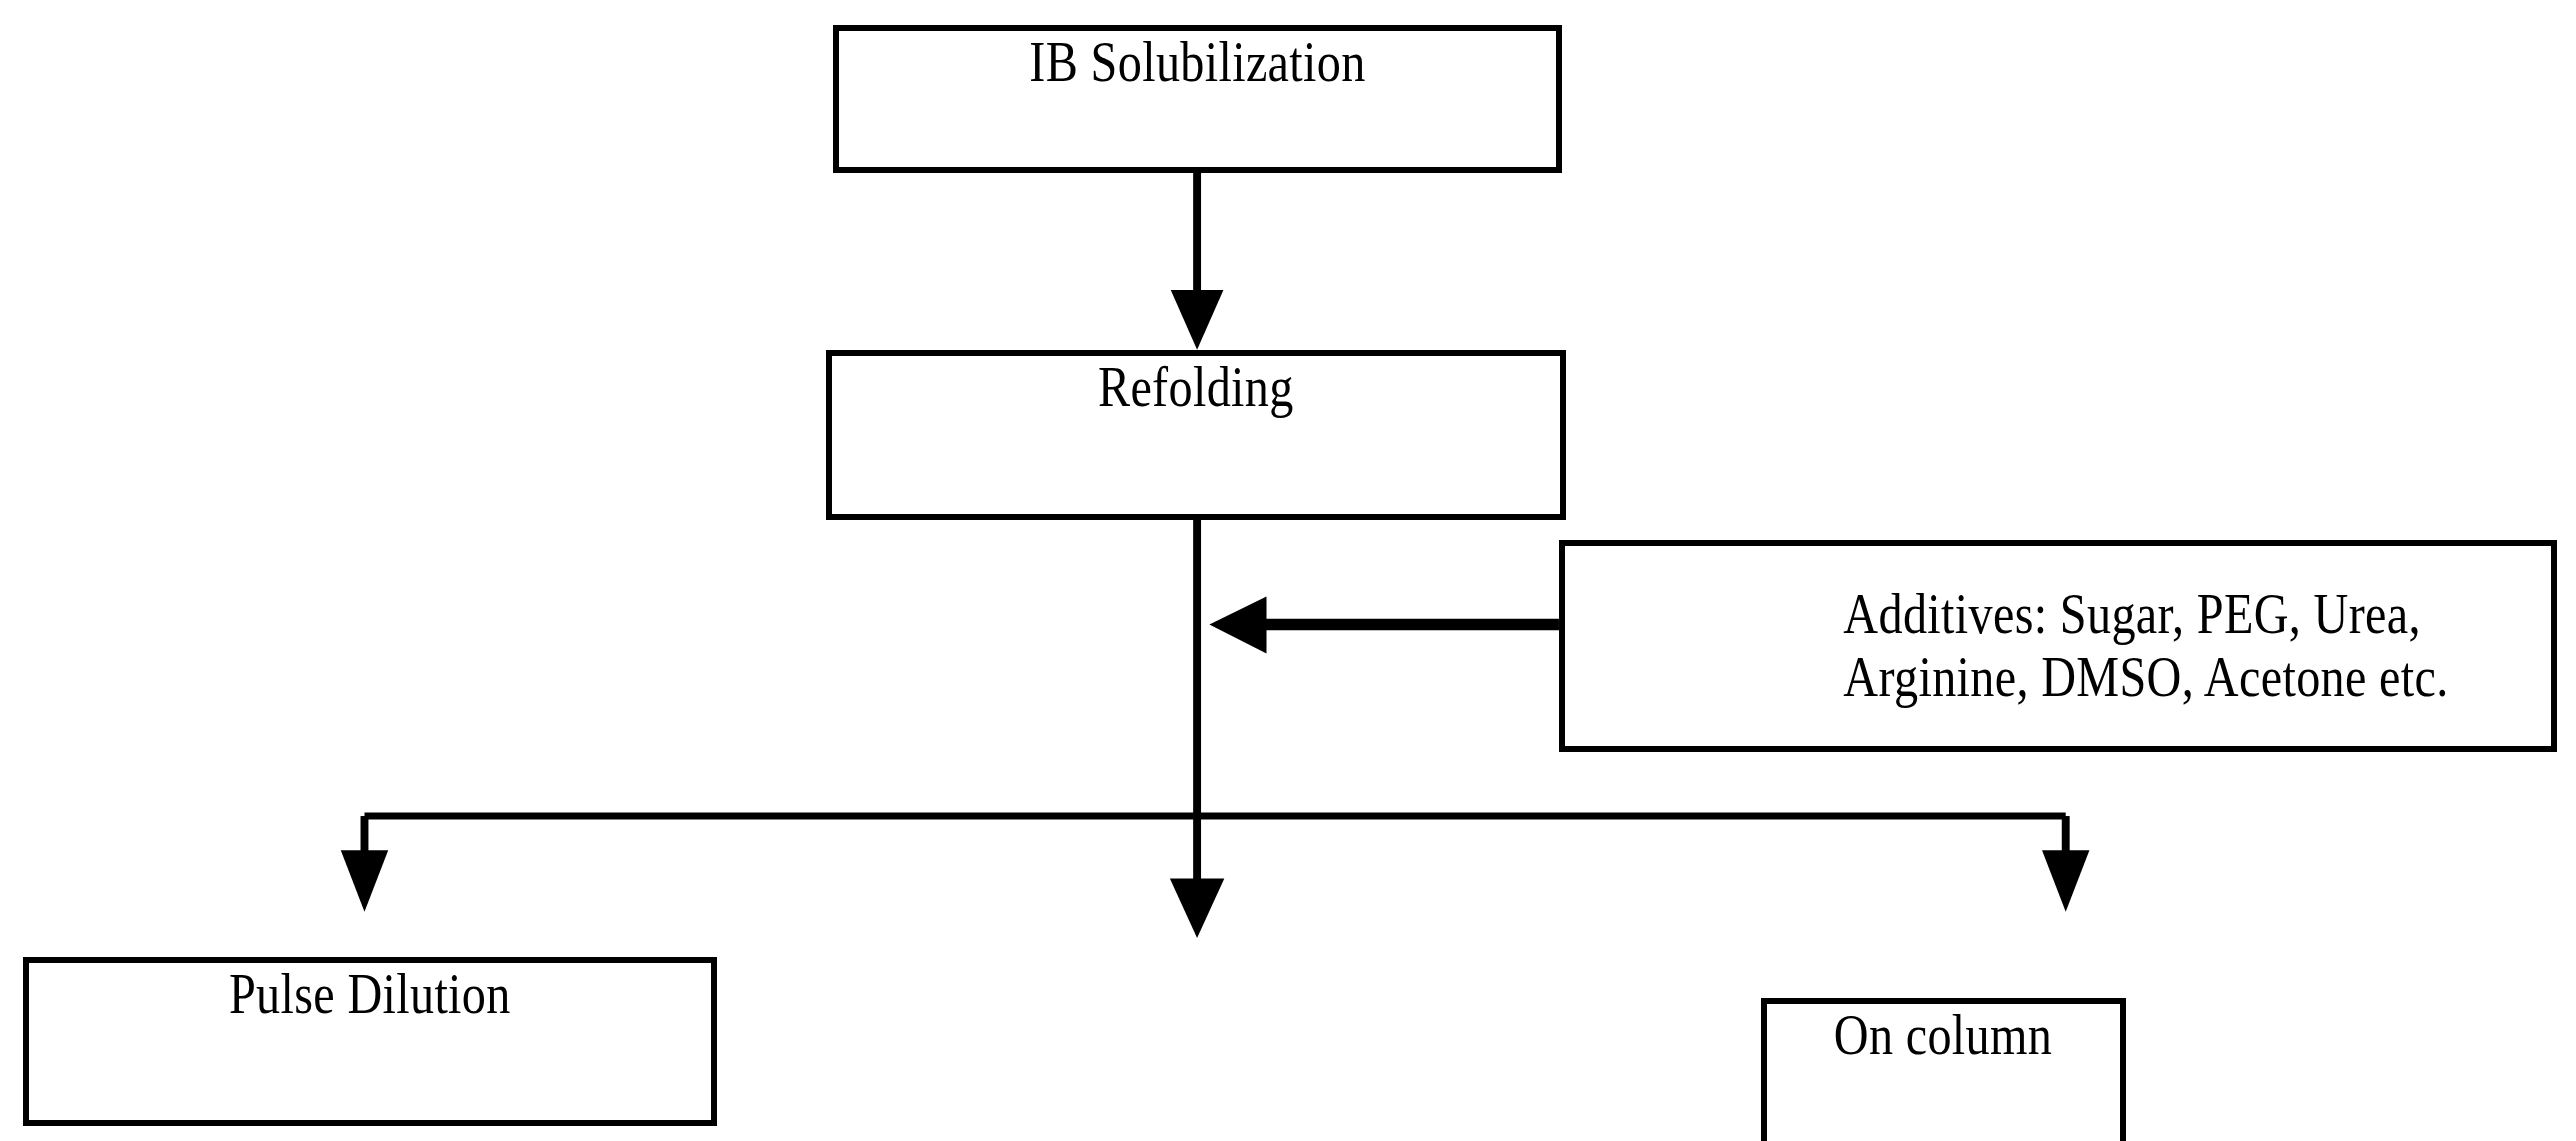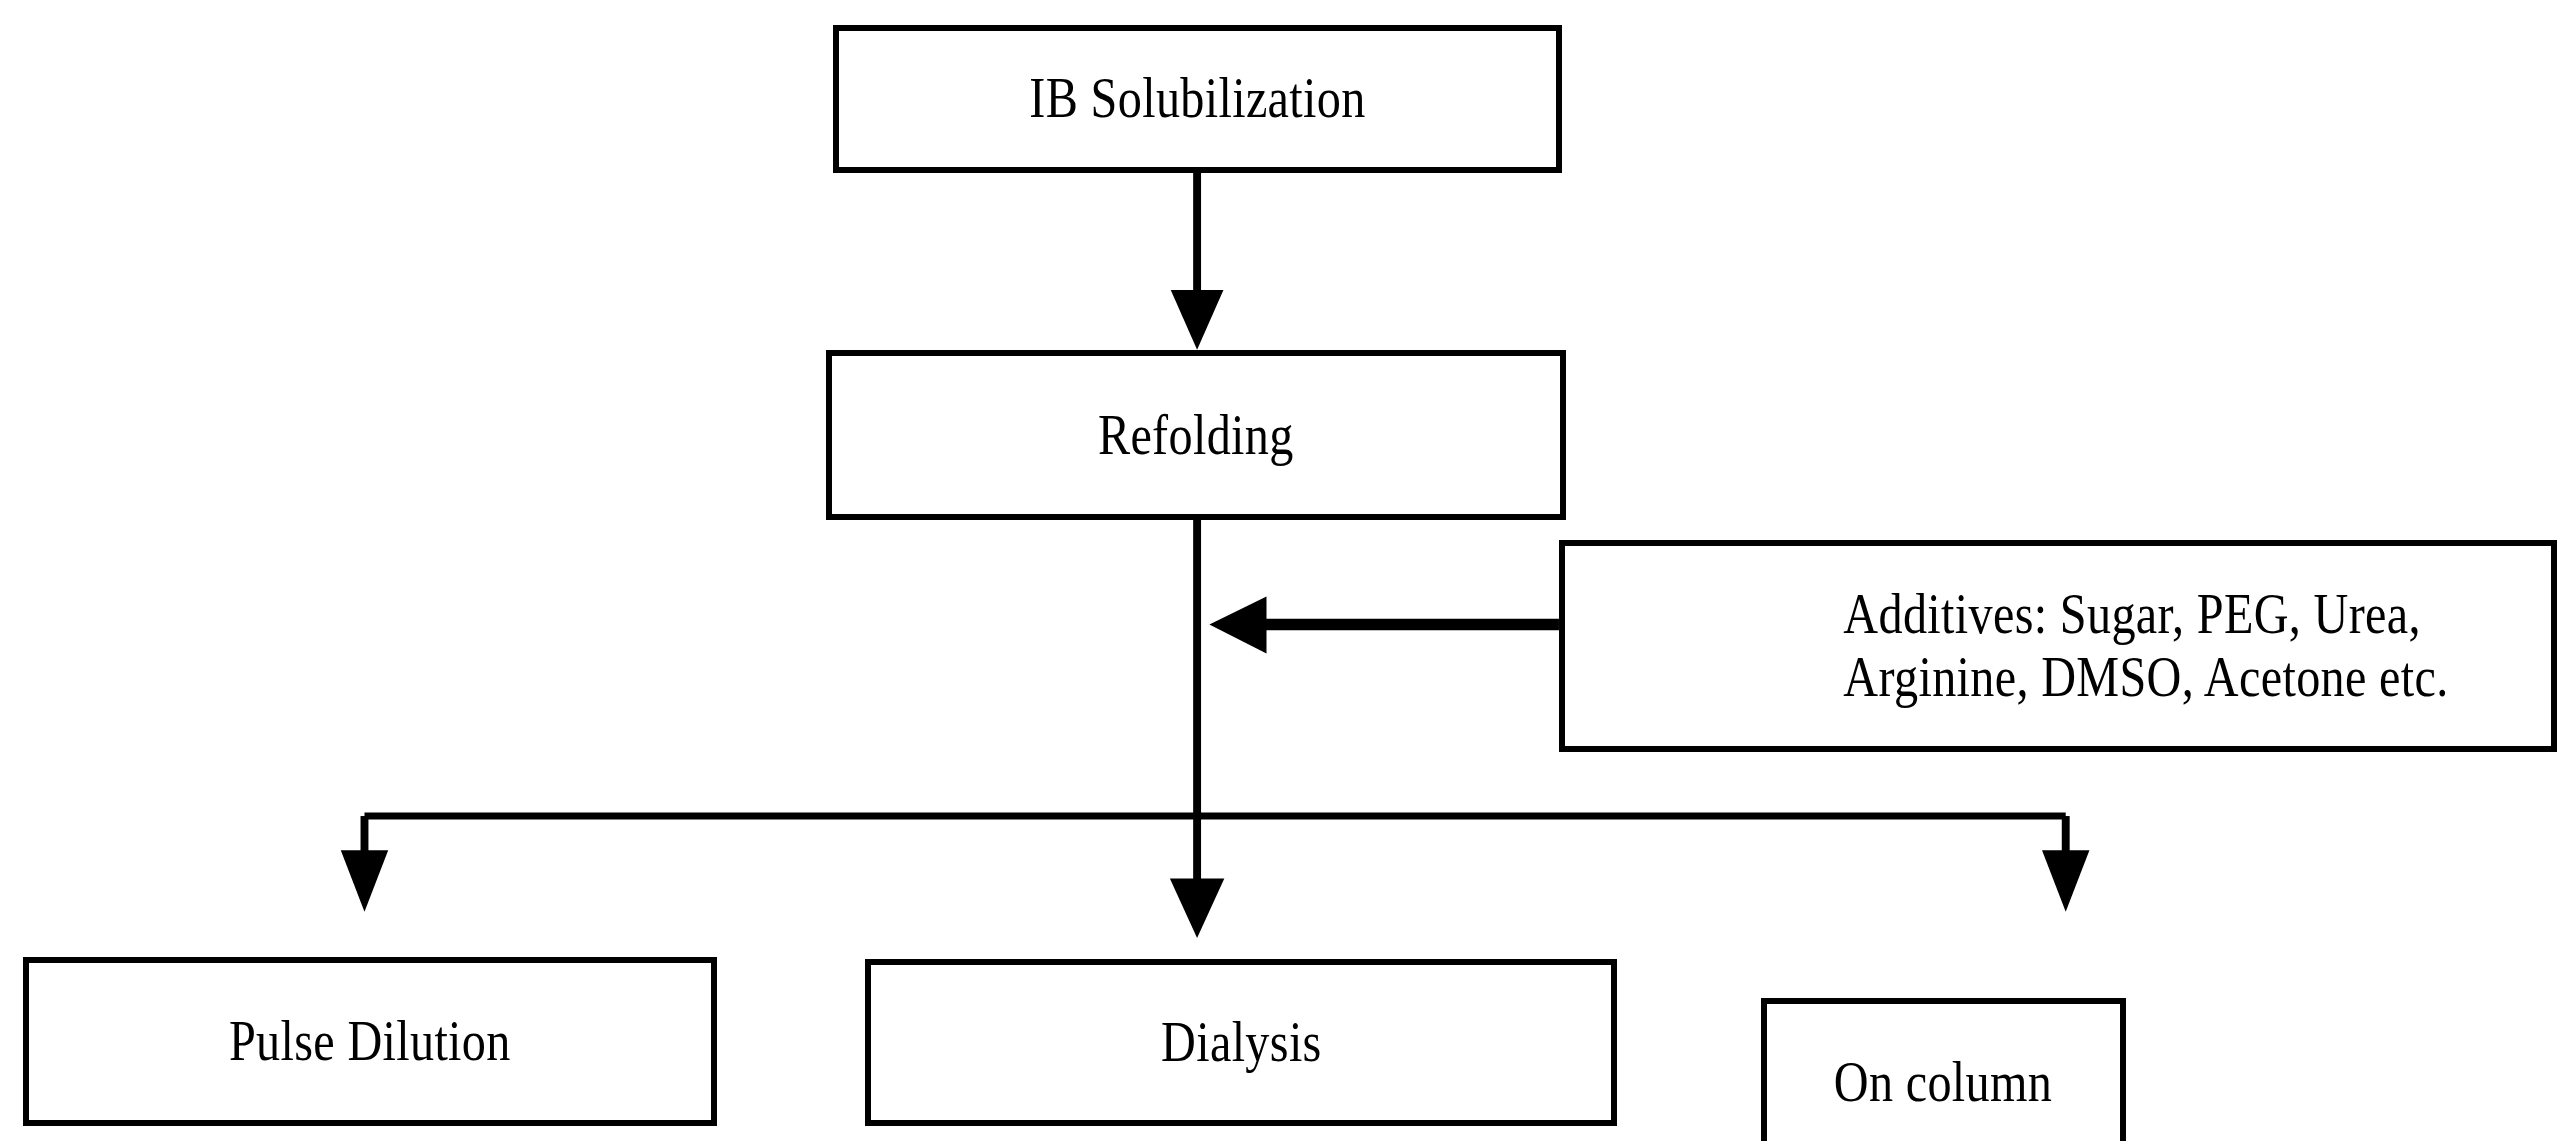--- a/index.html
+++ b/index.html
@@ -14,21 +14,21 @@
     background: #ffffff;
     overflow: hidden;
     font-family: "Liberation Serif", "DejaVu Serif", serif;
   }
   .node {
     position: absolute;
     box-sizing: border-box;
     background: #ffffff;
     border: 6.1px solid #000000;
     display: flex;
-    align-items: center;
+    align-items: flex-start;
     justify-content: center;
   }
   .node .label {
     color: #000000;
     font-size: 56px;
     line-height: 1.12;
     letter-spacing: 0.4px;
     white-space: pre;
     transform: scaleX(0.86);
     transform-origin: center center;
@@ -104,22 +104,19 @@
   </div>
 
   <div class="node multiline" id="node-additives">
     <span class="label"><span>Additives: Sugar, PEG, Urea,</span><br><span>Arginine, DMSO, Acetone etc.</span></span>
   </div>
 
   <div class="node" id="node-pulse-dilution">
     <span class="label">Pulse Dilution</span>
   </div>
 
-  <div class="node" id="node-dialysis">
-    <span class="label">Dialysis</span>
-  </div>
 
   <div class="node" id="node-on-column">
     <span class="label">On column</span>
   </div>
 
 </div>
 
 
 </body></html>

